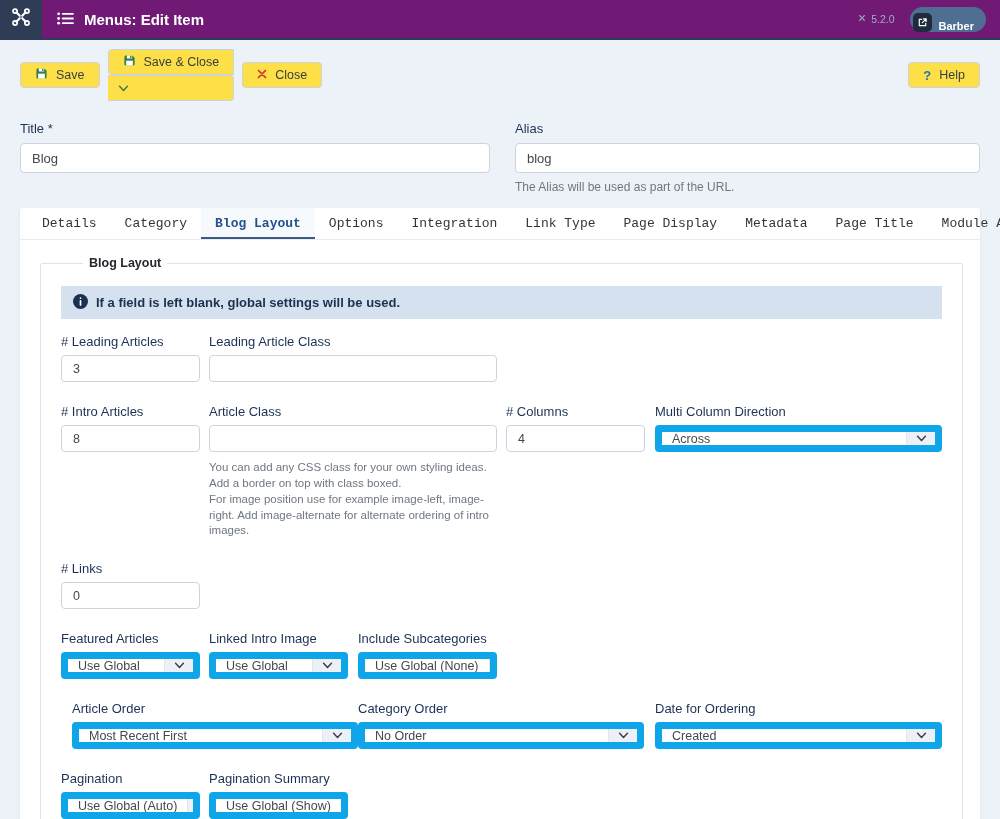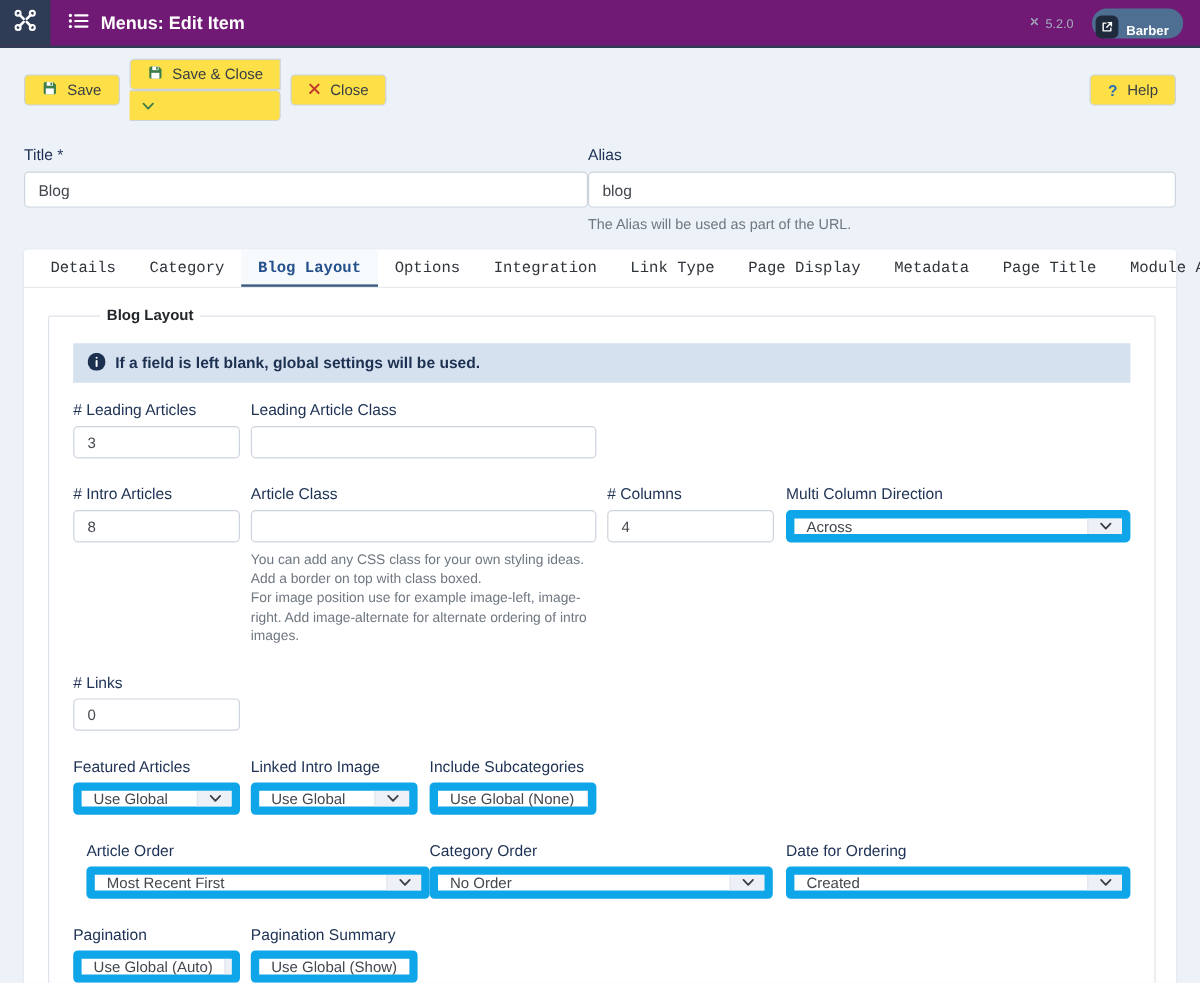--- a/index.html
+++ b/index.html
@@ -26,21 +26,21 @@
   .btn { background:#fde047; border:1px solid #ccd3dc; border-radius:4px; height:26px; display:inline-flex; align-items:center;
          gap:8px; padding:0 14px; font-size:12.5px; color:#393e44; font-family:inherit; cursor:pointer; }
   .gap-l { margin-left:8px; }
   .btn-group { display:inline-flex;flex-direction:column; }
   .btn-group .btn.main { border-top-right-radius:0; border-bottom-right-radius:0; }
   .btn-group .btn.toggle { border-left:none; border-top-left-radius:0; border-bottom-left-radius:0; padding:0 10px; color:#3d7d4a; }
   .btn-help { margin-left:auto; }
   .q-icon { color:#2a6fb8; font-weight:bold; font-size:13px; }
 
   
-  .title-row { display:flex; padding:20px 20px 0; }
+  .title-row { display:flex; gap:25px; padding:20px 20px 0; }
   .col-title { width:470px; flex:none; }
   .col-alias { flex:1; }
   .f-label { display:block; font-size:13px; color:#1d3154; margin-bottom:7px; }
   .f-input { width:100%; height:30px; border:1px solid #ced4dd; border-radius:4px; padding:0 11px; font-size:13px;
              color:#43484e; font-family:inherit; background:#fff; }
   .field-help { font-size:12px; color:#6f7780; margin-top:7px; }
 
   
   .card { margin:14px 20px 0; background:#fff; border-radius:3px; box-shadow:0 1px 3px rgba(30,40,60,.08); padding-bottom:28px; }
   .tabs { display:flex; border-bottom:1px solid #e8ecf1; padding:0 8px; }

